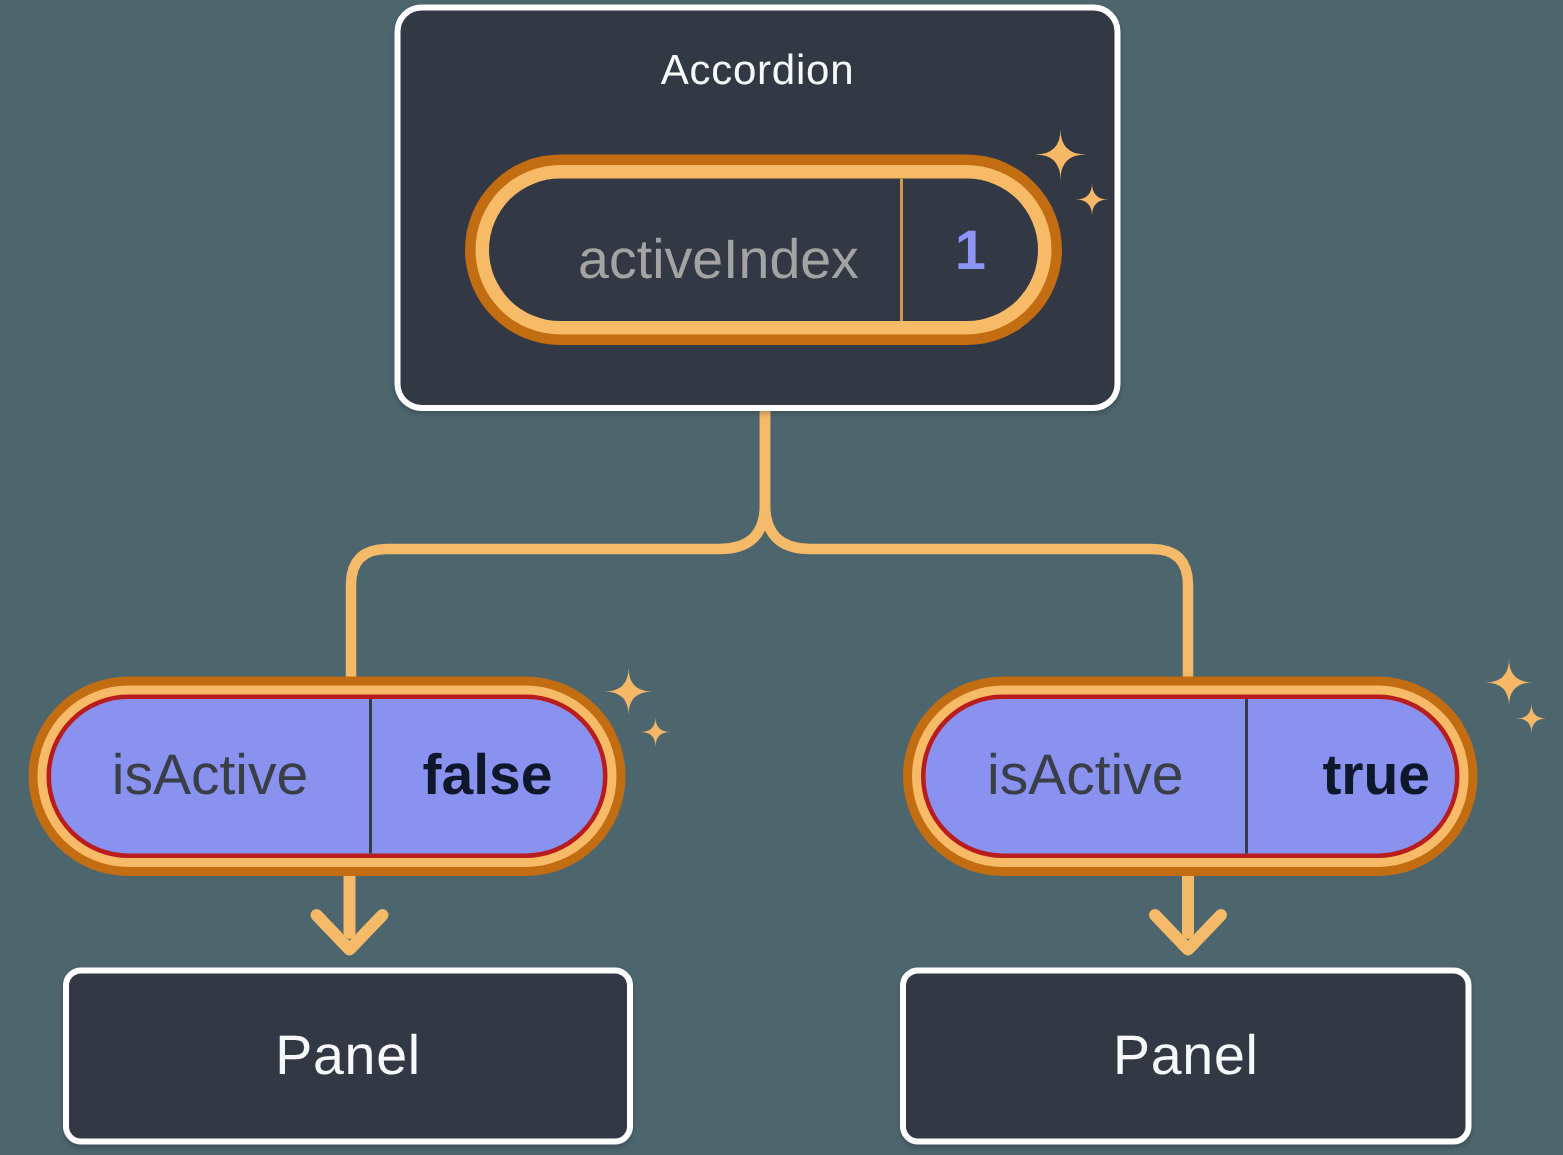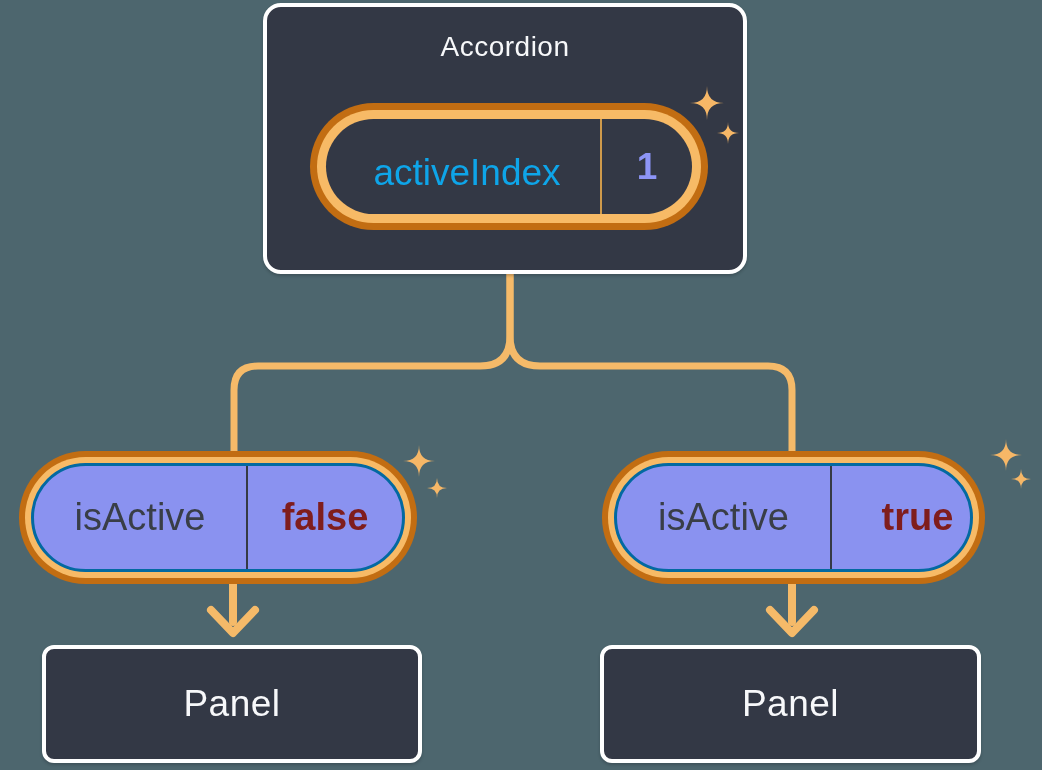--- a/index.html
+++ b/index.html
@@ -36,50 +36,50 @@
   .pill-ring-outer{background:#c26d12;}
   .pill-ring-mid{width:100%;height:100%;border-radius:999px;box-sizing:border-box;background:#f7ba66;}
   .pill-core{width:100%;height:100%;border-radius:999px;box-sizing:border-box;position:relative;overflow:hidden;}
 
   
   .state-pill{left:310px;top:103px;width:398px;height:127px;padding:7px;}
   .state-pill .pill-ring-mid{padding:9px;}
   .state-pill .pill-core{background:#333845;}
   .state-divider{position:absolute;left:274px;top:0;bottom:0;width:2px;background:#cf9a4b;}
   .state-label{
-    position:absolute;left:4px;top:0;bottom:0;width:274px;
+    position:absolute;left:16px;top:0;bottom:0;width:274px;
     display:flex;align-items:center;justify-content:center;
-    color:#0ea5e9;font-size:37px;margin-top:12px;
+    color:#a3a3a3;font-size:37px;margin-top:12px;
   }
   .state-value{
     position:absolute;left:276px;right:0;top:0;bottom:0;
     display:flex;align-items:center;justify-content:center;
     color:#8d95f7;font-size:37px;font-weight:700;
   }
 
   
   .prop-pill{top:451px;height:133px;padding:6px;}
   .prop-pill .pill-ring-mid{padding:6px;}
-  .prop-pill .pill-core{background:#8a92f0;border:3px solid #0369a1;}
+  .prop-pill .pill-core{background:#8a92f0;border:3px solid #b91c1c;}
   .prop-pill-left{left:19px;width:398px;}
   .prop-pill-right{left:602px;width:383px;}
   .prop-divider{position:absolute;top:-3px;bottom:-3px;width:2px;background:#353a45;}
   .prop-pill-left .prop-divider{left:212px;}
   .prop-pill-right .prop-divider{left:213px;}
   .prop-label{
     position:absolute;left:0;top:0;bottom:0;
     display:flex;align-items:center;justify-content:center;
     color:#393e47;font-size:38px;
   }
   .prop-pill-left .prop-label{width:212px;}
   .prop-pill-right .prop-label{width:213px;}
   .prop-value{
     position:absolute;right:0;top:0;bottom:0;
     display:flex;align-items:center;justify-content:center;
-    color:#7f1d1d;font-size:38px;font-weight:700;
+    color:#0f172a;font-size:38px;font-weight:700;
   }
   .prop-pill-left .prop-value{left:214px;}
   .prop-pill-right .prop-value{left:215px;margin-left:33px;}
 </style>
 </head>
 <body>
 
 <div class="canvas">
 
   <svg class="layer-lines" width="1042" height="770" viewBox="0 0 1042 770">

